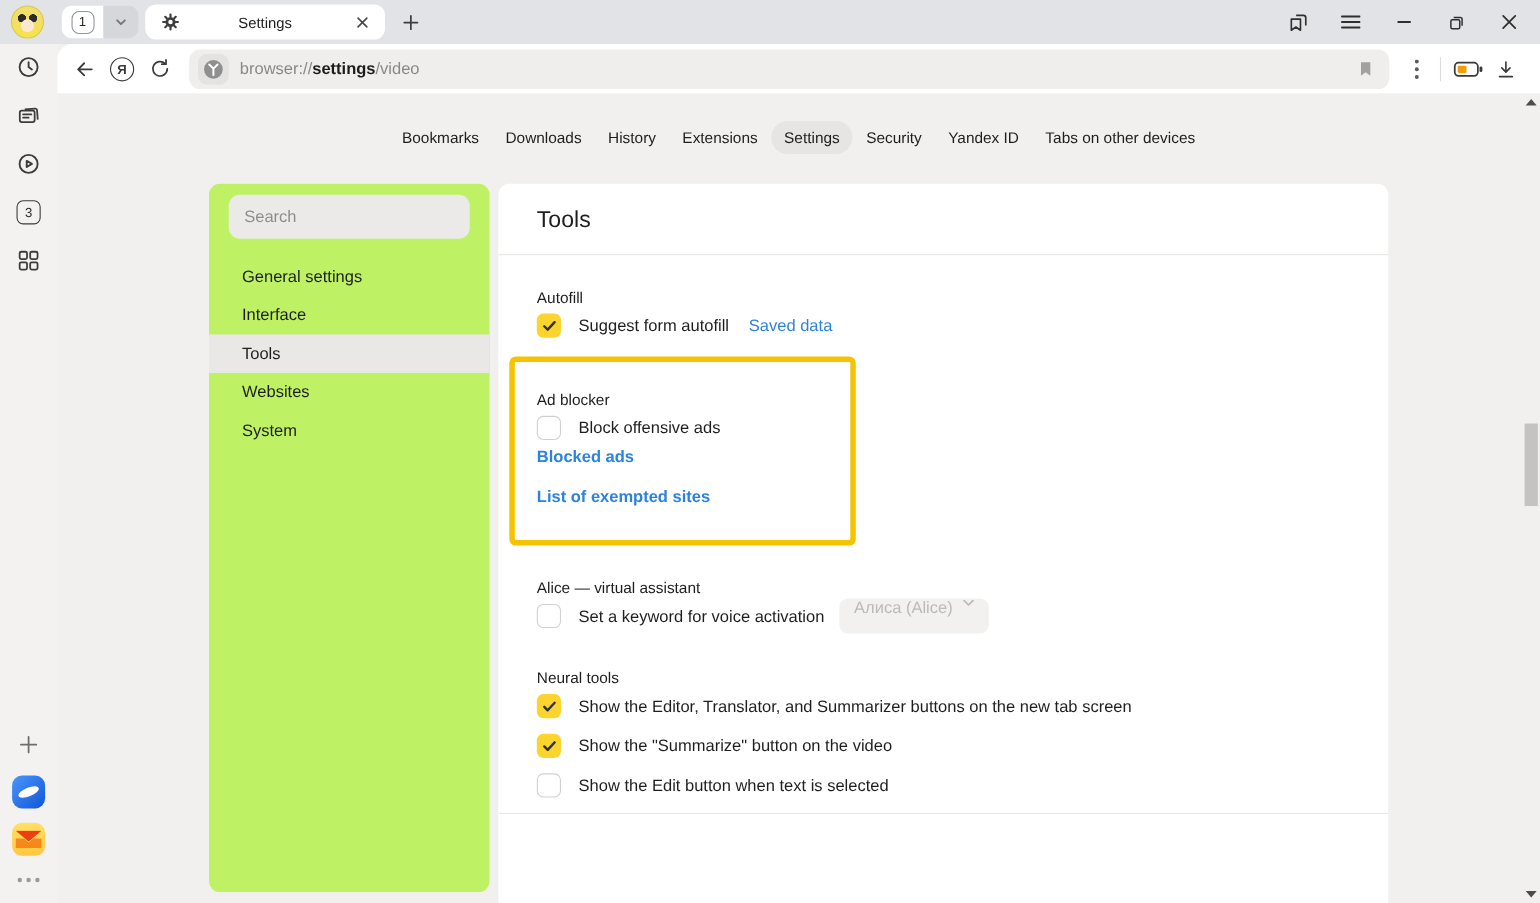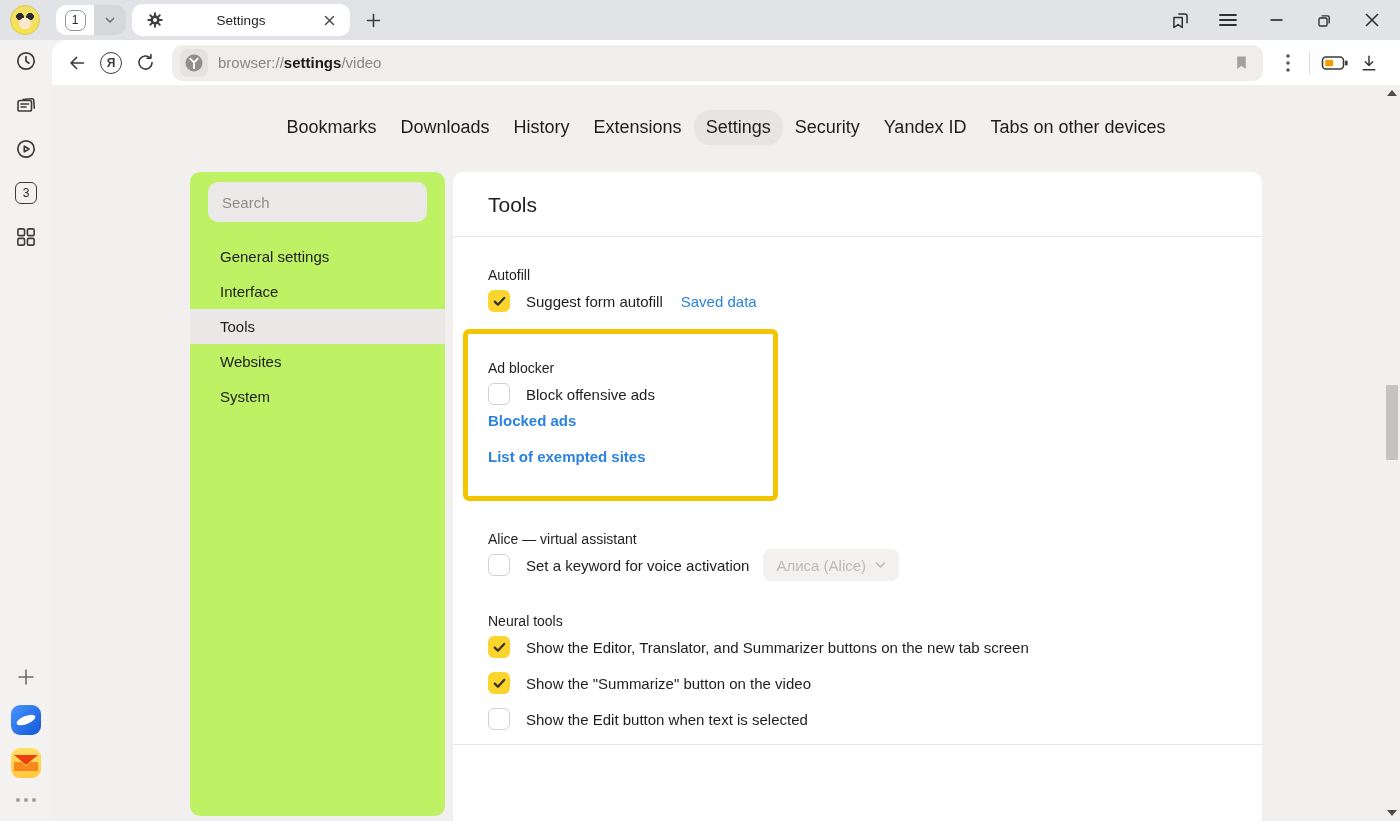--- a/index.html
+++ b/index.html
@@ -46,21 +46,21 @@
   .toolbar .icon-btn { width:34px; height:34px; }
   .ya-circle { width:22px; height:22px; border:1.7px solid #3a3a3a; border-radius:50%; display:flex; align-items:center; justify-content:center; font-size:12px; font-weight:bold; color:#3a3a3a; }
   .addressbar { flex:1; height:36px; background:#efeeec; border-radius:10px; margin:0 12px 0 10px; display:flex; align-items:center; padding:0 8px; }
   .protect-badge { width:28px; height:28px; background:#e4e3e1; border-radius:8px; display:flex; align-items:center; justify-content:center; flex:none; }
   .url { flex:1; margin-left:10px; font-size:15px; color:#8a8885; white-space:nowrap; overflow:hidden; }
   .url .host { color:#1b1b1b; font-weight:bold; }
   .ab-divider { width:1px; height:22px; background:#dddcda; margin:0 8px; }
 
   
   .content { flex:1; background:#f1f0ee; position:relative; overflow:hidden; }
-  .nav-row { display:flex; justify-content:center; padding-top:25px; font-size:18px; }
+  .nav-row { display:flex; justify-content:center; padding-top:25px; font-size:14px; }
   .nav-item { padding:7px 12px; border-radius:16px; color:#1e1e1e; cursor:pointer; white-space:nowrap; }
   .nav-item.active { background:#e7e5e3; }
 
   .cards { display:flex; margin-left:138px; margin-top:27px; align-items:flex-start; }
   .settings-card { width:255px; height:644px; background:#bef264; border-radius:10px; margin-right:8px; flex:none; padding-top:10px; }
   .search-input { display:block; width:219px; height:40px; margin-left:18px; background:#eceae8; border:none; border-radius:10px; padding:0 14px; font-size:15px; color:#1e1e1e; font-family:"Liberation Sans",sans-serif; }
   .search-input::placeholder { color:#8f8d8a; }
   .side-list { margin-top:17px; }
   .side-item { height:35px; display:flex; align-items:center; padding-left:30px; font-size:15px; cursor:pointer; }
   .side-item.selected { background:#e9e8e6; }
@@ -75,21 +75,21 @@
   .cb { width:22px; height:22px; border-radius:6px; display:inline-flex; align-items:center; justify-content:center; flex:none; cursor:pointer; }
   .cb.unchecked { background:#fff; border:1px solid #d3d1ce; }
   .cb.checked { background:#fbd42e; }
   a.link { color:#2b82df; text-decoration:none; font-size:15px; cursor:pointer; }
   .link-row { display:flex; align-items:flex-start; height:36px;font-weight:bold; }
   .autofill-link { margin-left:18px; }
 
   .highlight-box { margin-top:10px; margin-left:-25px; width:315px; border:5px solid #f5c400; border-radius:6px; padding:6px 20px 12px 20px; }
   .highlight-box .section-h { margin-top:20px; }
 
-  .dropdown { margin-left:14px; height:32px; background:#f3f1ef; border-radius:8px; display:flex; align-items:center; gap:9px; padding:0 13px; color:#bcb9b6; font-size:15px; cursor:default; }
+  .dropdown { margin-left:14px; height:32px; background:#f3f1ef; border-radius:8px; display:flex; align-items:flex-start; gap:9px; padding:0 13px; color:#bcb9b6; font-size:15px; cursor:default; }
 
   
   .scrollbar { position:absolute; top:0; right:0; bottom:0; width:16px; }
   .sb-up, .sb-down { position:absolute; left:3px; width:10px; height:6px; }
   .sb-up { top:5px; }
   .sb-down { bottom:5px; }
   .tri-up { width:0; height:0; border-left:5px solid transparent; border-right:5px solid transparent; border-bottom:6px solid #4c4c4c; }
   .tri-down { width:0; height:0; border-left:5px solid transparent; border-right:5px solid transparent; border-top:6px solid #4c4c4c; }
   .sb-thumb { position:absolute; left:2px; top:300px; width:12px; height:75px; background:#c4c3c1; }
 

